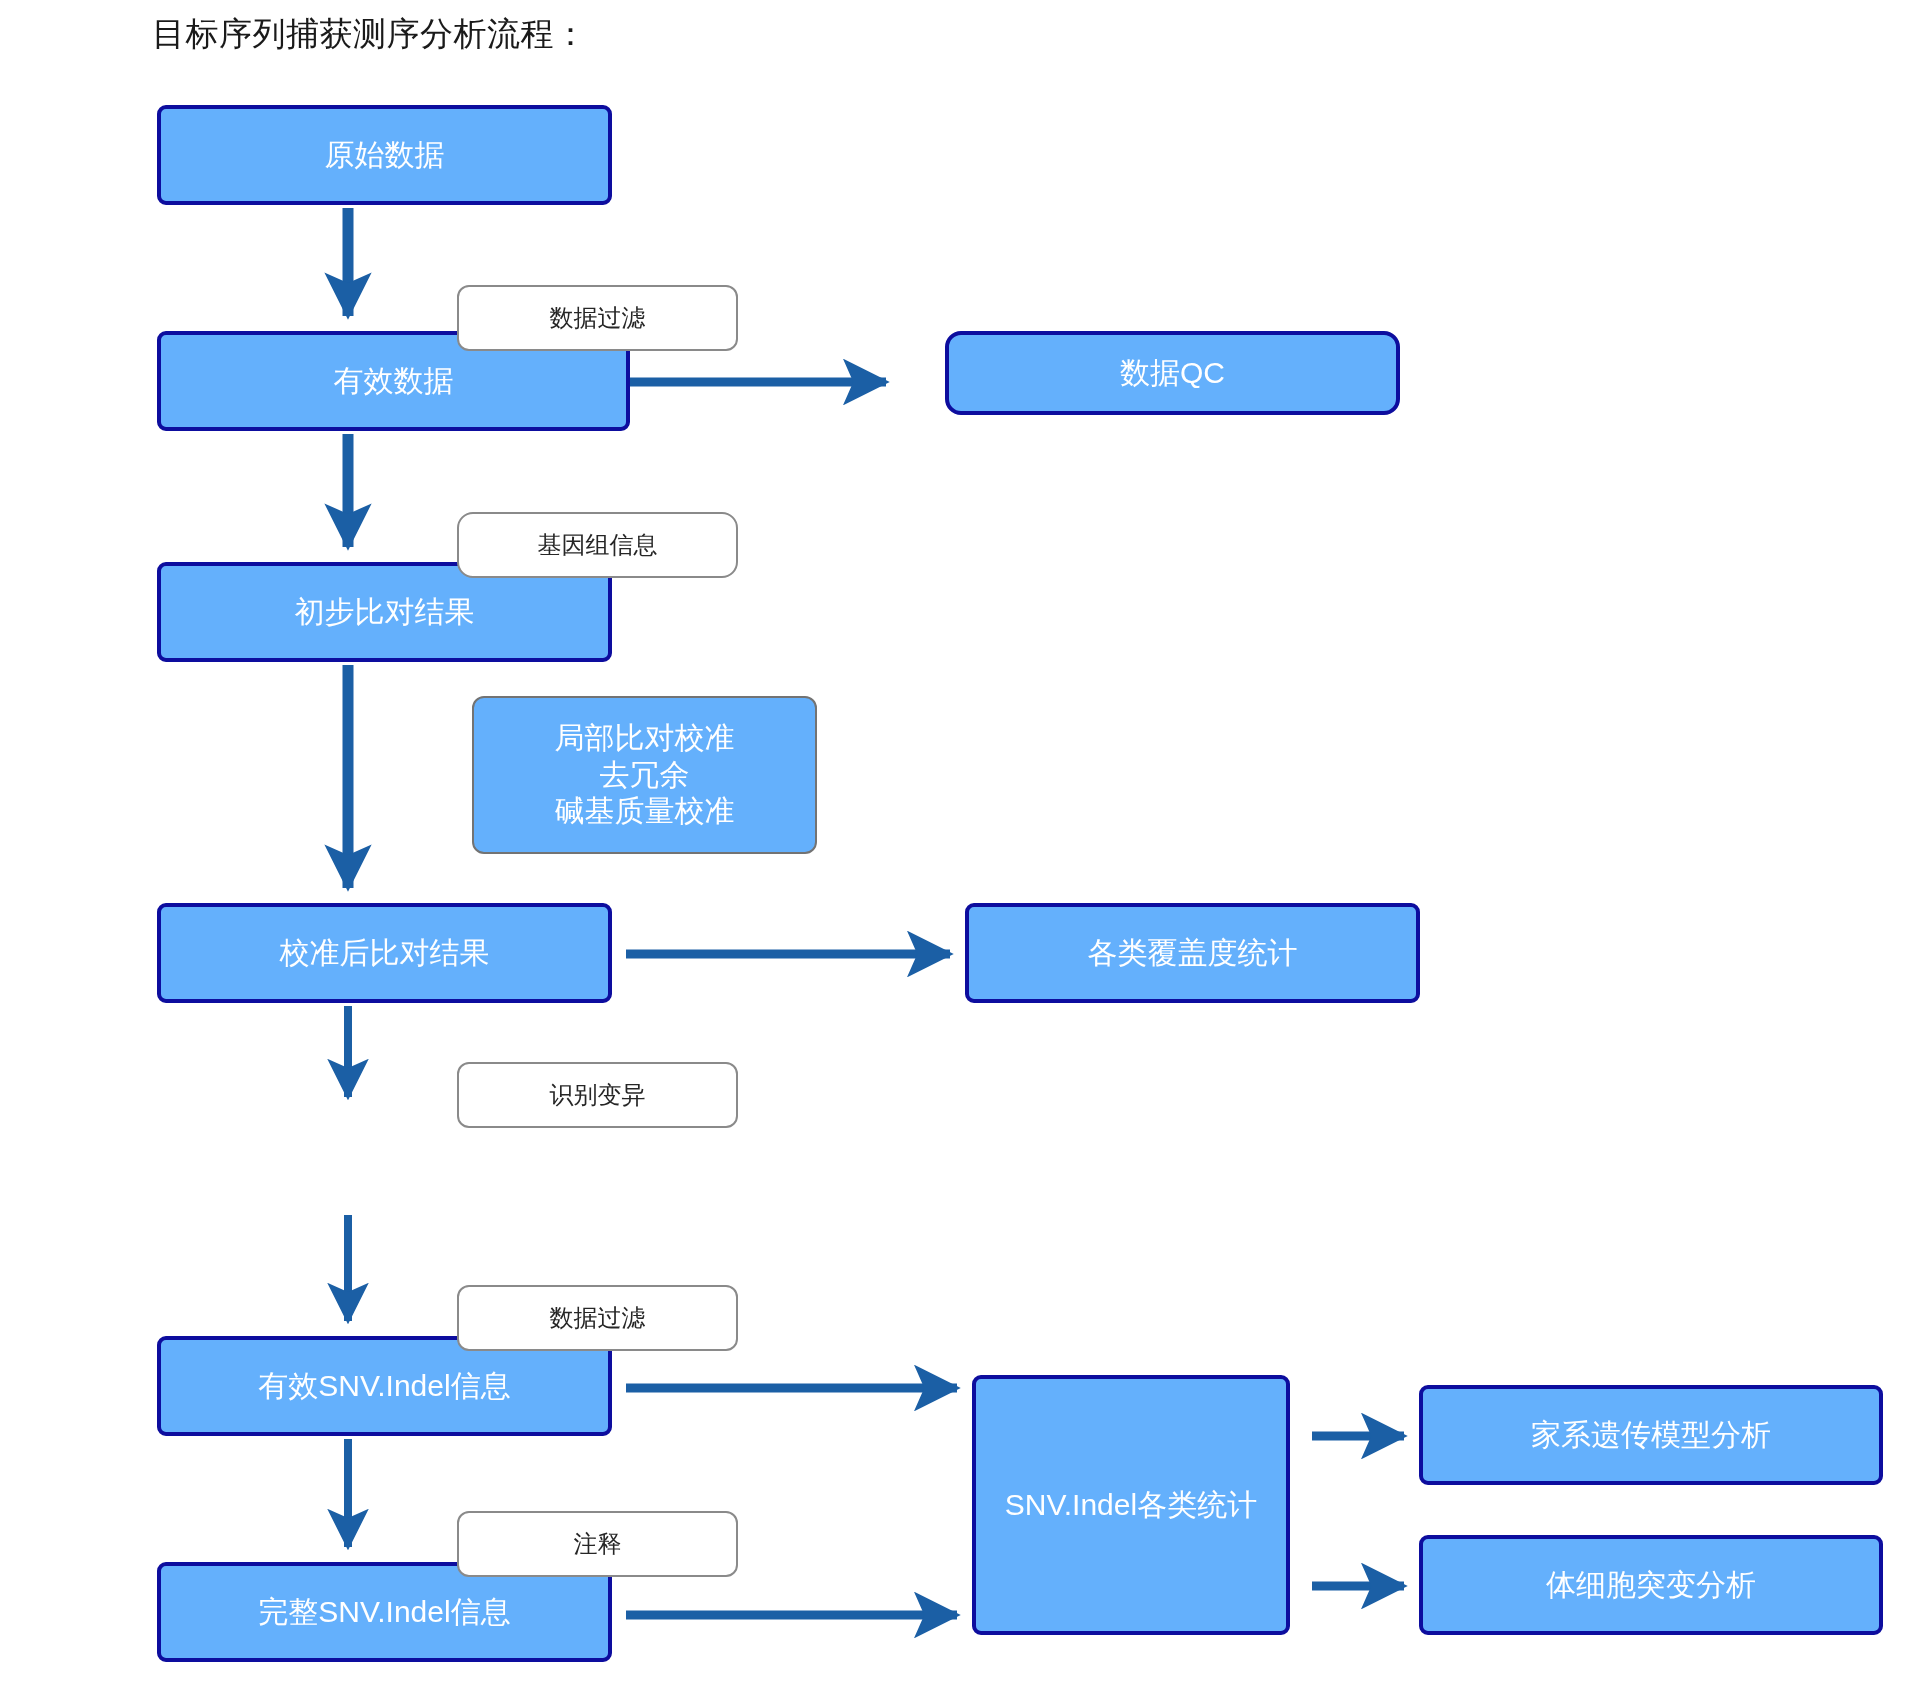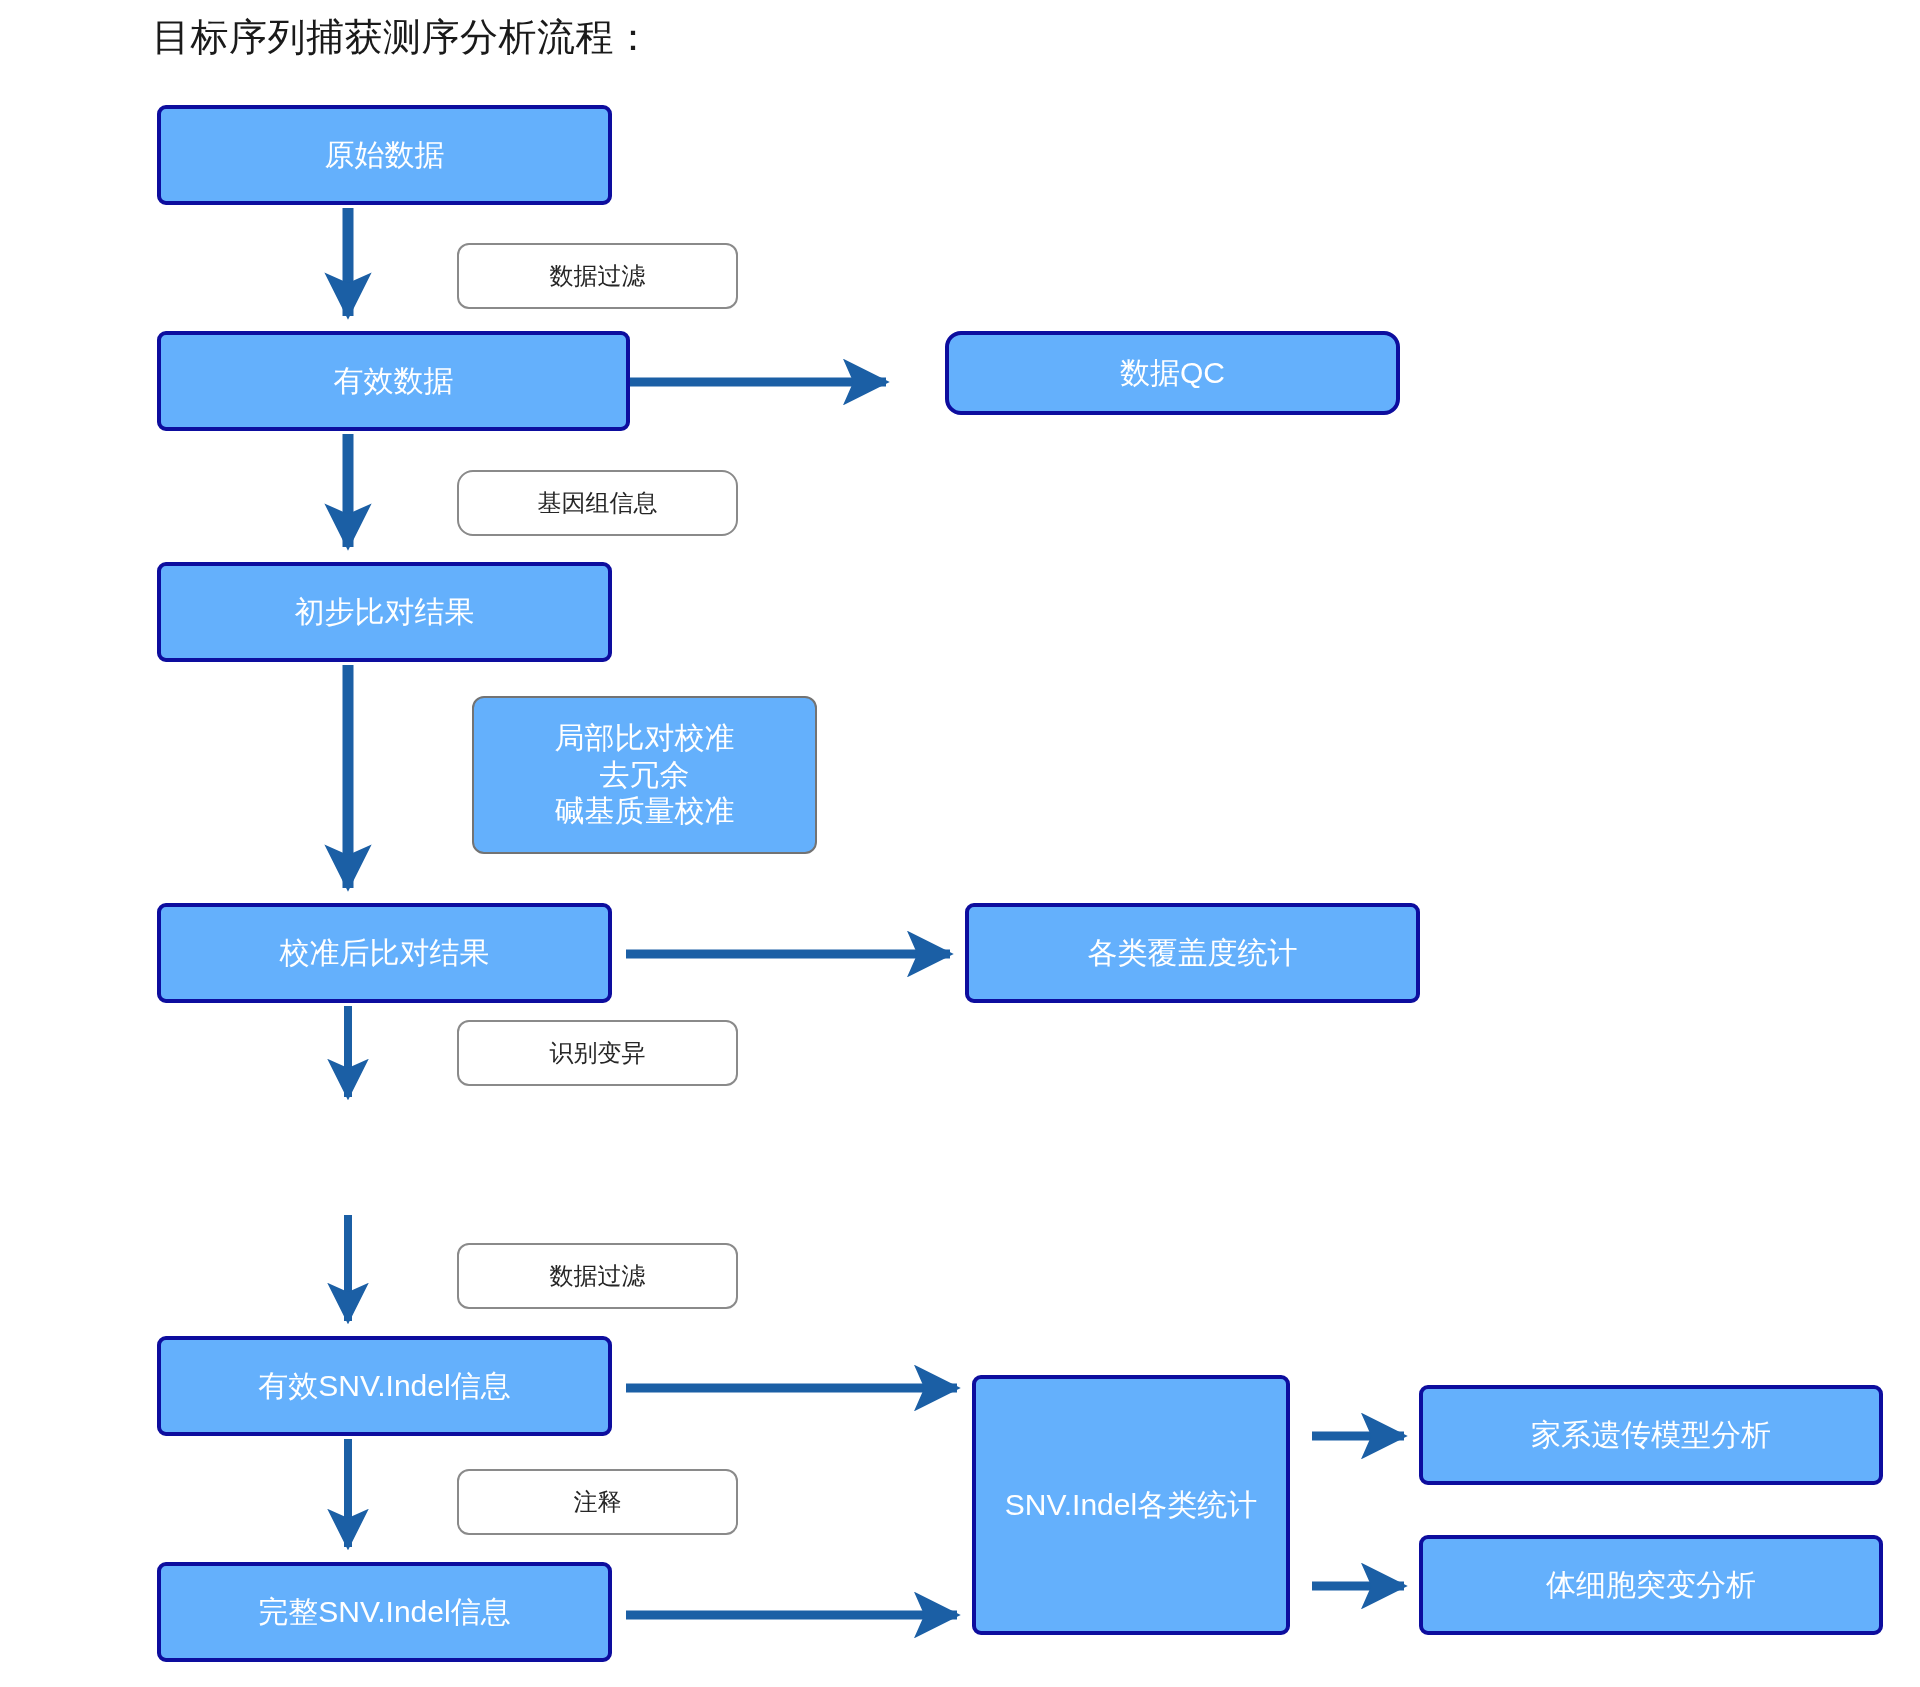--- a/index.html
+++ b/index.html
@@ -17,21 +17,21 @@
     height: 1687px;
     background: #ffffff;
     overflow: hidden;
   }
 
   
   .title {
     position: absolute;
     left: 152px;
     top: 12px;
-    font-size: 38px;
+    font-size: 33px;
     color: #1a1a1a;
     letter-spacing: 0.5px;
     white-space: nowrap;
   }
 
   
   .node {
     position: absolute;
     box-sizing: border-box;
     background: #64B0FC;
@@ -59,20 +59,21 @@
     background: #ffffff;
     border: 2px solid #8A8A8A;
     border-radius: 12px;
     display: flex;
     align-items: center;
     justify-content: center;
     text-align: center;
     color: #262626;
     font-size: 24px;
     line-height: 1.2;
+    margin-top: 42px;
   }
 
   
   #wires {
     position: absolute;
     left: 0;
     top: 0;
     width: 1920px;
     height: 1687px;
     pointer-events: none;

